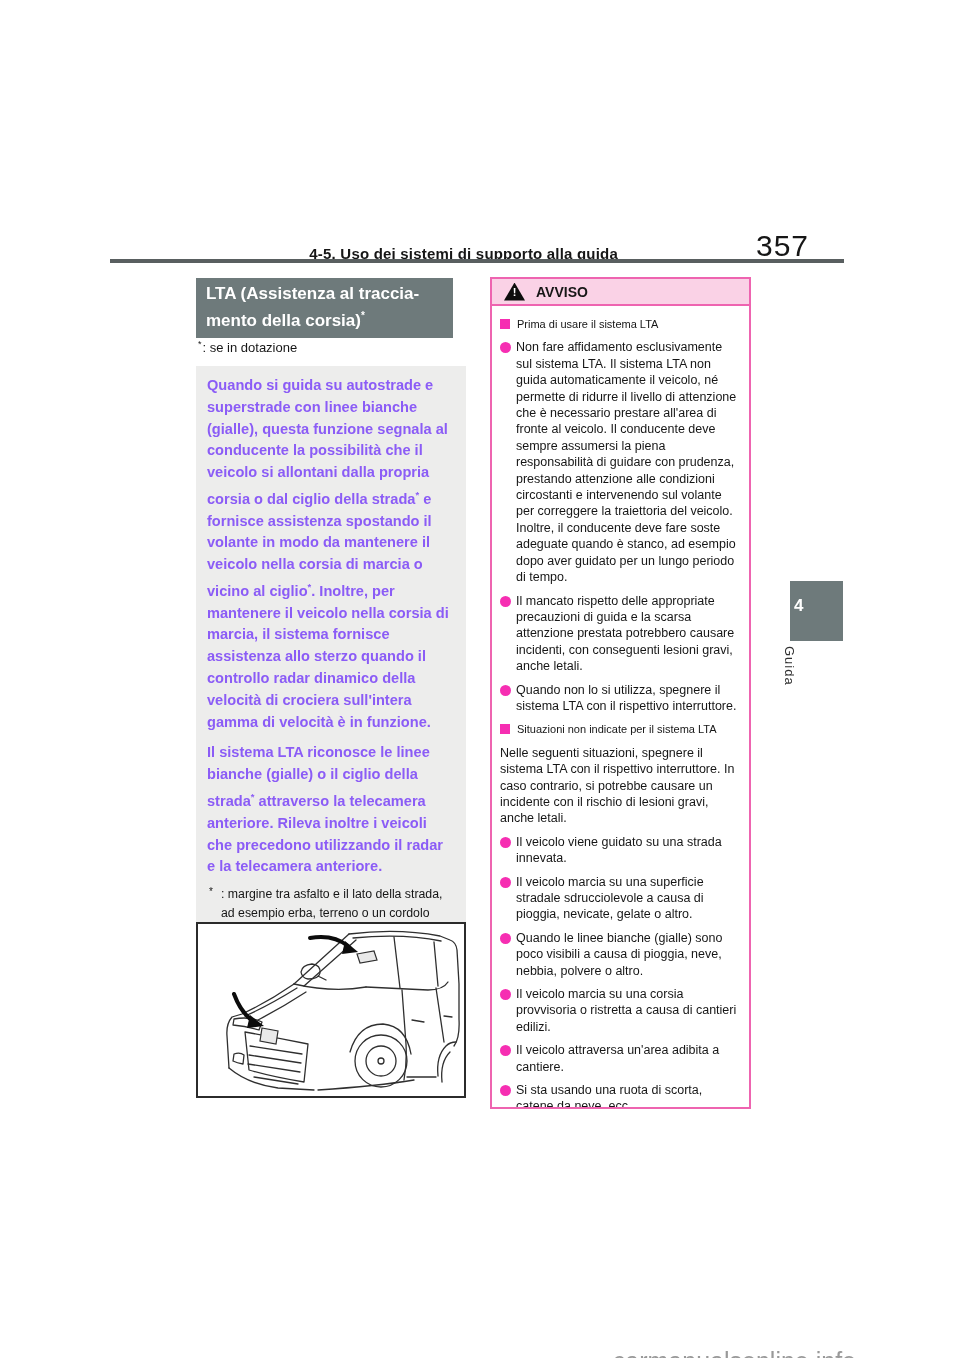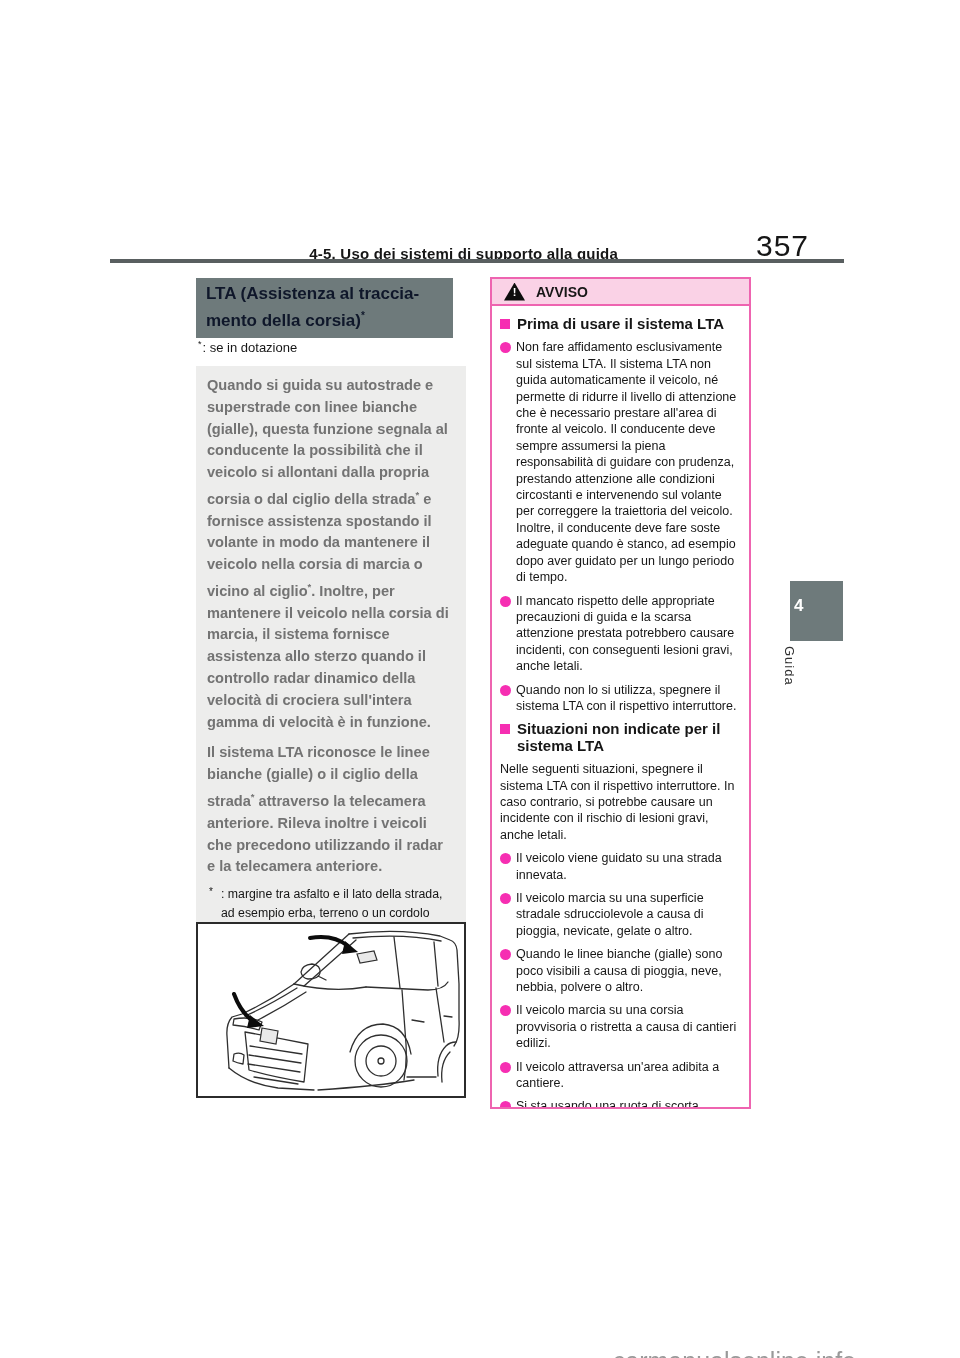--- a/index.html
+++ b/index.html
@@ -17,30 +17,30 @@
   body{font-family:"Liberation Sans","DejaVu Sans",sans-serif;color:var(--text_dark);}
   .page{position:relative;width:871px;height:1358px;background:#ffffff;overflow:hidden;margin-top:19px;}
 
   
   .hdr-title{position:absolute;top:226px;right:253px;font-size:15px;font-weight:700;letter-spacing:.2px;}
   .hdr-pagenum{position:absolute;top:210px;left:756px;font-size:30px;font-weight:400;letter-spacing:1px;}
   .hdr-rule{position:absolute;top:240px;left:110px;width:734px;height:4px;background:var(--rule_gray);}
 
   
   .title-box{position:absolute;top:259px;left:196px;width:257px;background:var(--title_box_bg);
-    color:#0f172a;font-weight:700;font-size:17px;line-height:22px;padding:5px 8px 6px 10px;}
+    color:#ffffff;font-weight:700;font-size:17px;line-height:22px;padding:5px 8px 6px 10px;}
   .title-box .tline{white-space:nowrap;}
   .title-box sup{font-size:10px;}
 
   .avail-note{position:absolute;top:320px;left:198px;font-size:13px;}
   .avail-note sup{font-size:9px;margin-right:1px;}
 
   .desc-box{position:absolute;top:347px;left:196px;width:270px;min-height:545px;
     background:var(--content_box_bg);padding:9px 11px 8px 11px;}
-  .desc-box p{font-size:14.6px;line-height:21.8px;font-weight:700;color:#737373;}
+  .desc-box p{font-size:14.6px;line-height:21.8px;font-weight:700;color:#8b5cf6;}
   .desc-box p + p{margin-top:9px;}
   .desc-box sup{font-size:9.5px;}
   .desc-foot{margin-top:7px;font-size:12.3px;line-height:19px;font-weight:400;
     padding-left:14px;position:relative;}
   .desc-foot .fnmark{position:absolute;left:2px;top:-3px;font-size:10px;}
 
   
   .figure-box{position:absolute;top:903px;left:196px;width:270px;height:176px;
     border:2px solid #2b2b2b;background:#fff;}
 
@@ -49,21 +49,21 @@
     border:2px solid var(--warning_border);background:#fff;overflow:hidden;}
   .warn-hd{display:flex;align-items:center;gap:11px;height:27px;background:var(--warning_header_bg);
     border-bottom:2px solid var(--warning_border);padding-left:12px;}
   .warn-tri{position:relative;width:21px;height:18px;background:#0d0d0d;
     clip-path:polygon(50% 0,100% 100%,0 100%);}
   .warn-tri span{position:absolute;left:0;right:0;top:4px;text-align:center;
     color:#fff;font-size:11px;font-weight:700;line-height:11px;}
   .warn-hd .wlabel{font-size:14px;font-weight:700;}
   .warn-body{padding:8px 8px 6px 8px;font-size:12.5px;line-height:16.4px;}
   .w-item{position:relative;margin-bottom:7px;}
-  .w-item.heading{padding-left:17px;font-weight:700;font-size:15px;margin-top:2px;}
+  .w-item.heading{padding-left:17px;font-weight:400;font-size:11px;margin-top:2px;}
   .w-item.bullet{padding-left:16px;}
   .w-item.paragraph{padding-left:0;}
   .marker{position:absolute;left:0;background:var(--accent_magenta);}
   .marker.sq{top:3px;width:10px;height:10px;}
   .marker.dot{top:3px;width:11px;height:11px;border-radius:50%;}
 
   
   .chap-tab{position:absolute;top:562px;left:790px;width:53px;height:60px;background:var(--title_box_bg);
     color:#fff;font-size:17px;font-weight:700;padding:15px 0 0 4px;}
   .chap-vert{position:absolute;top:627px;left:782px;writing-mode:vertical-rl;text-orientation:mixed;

